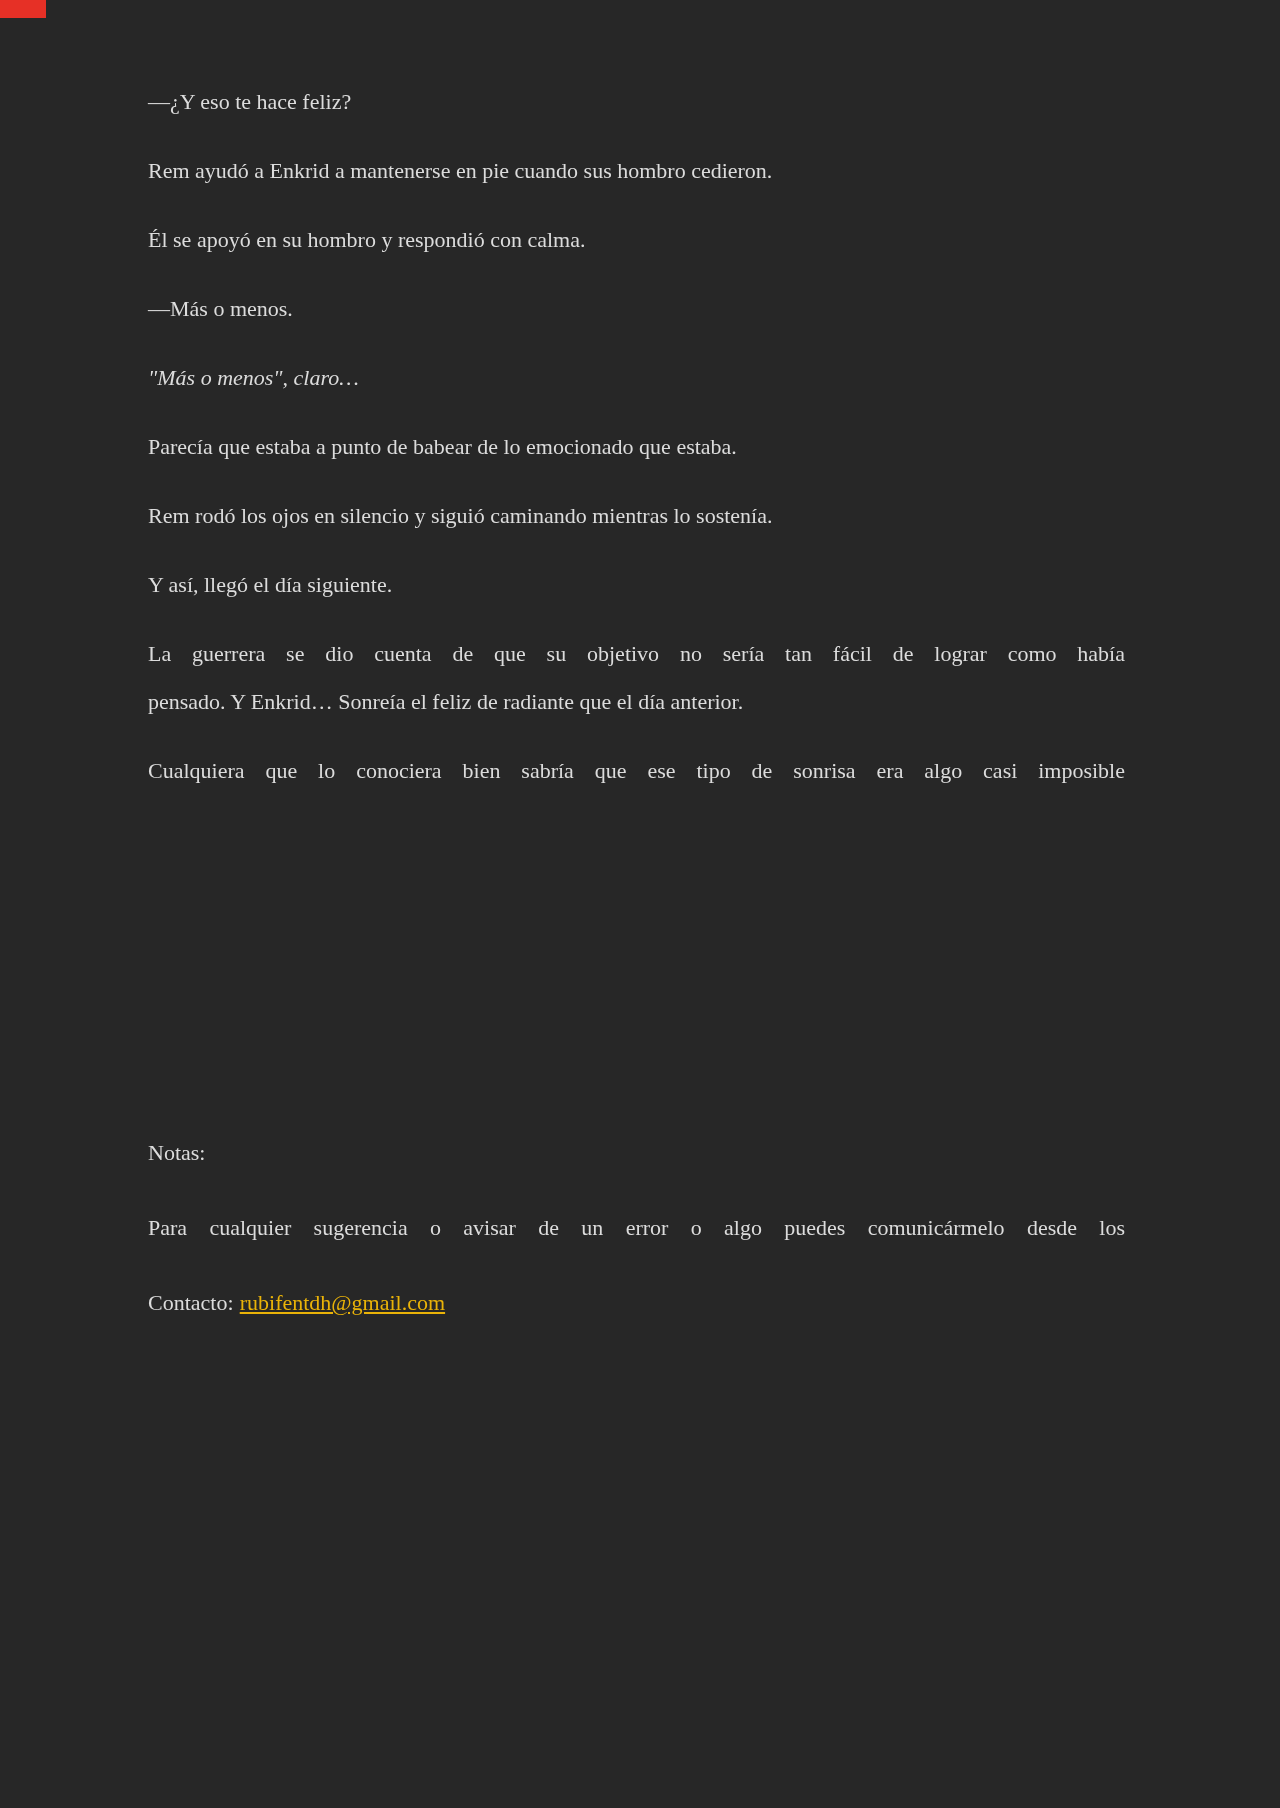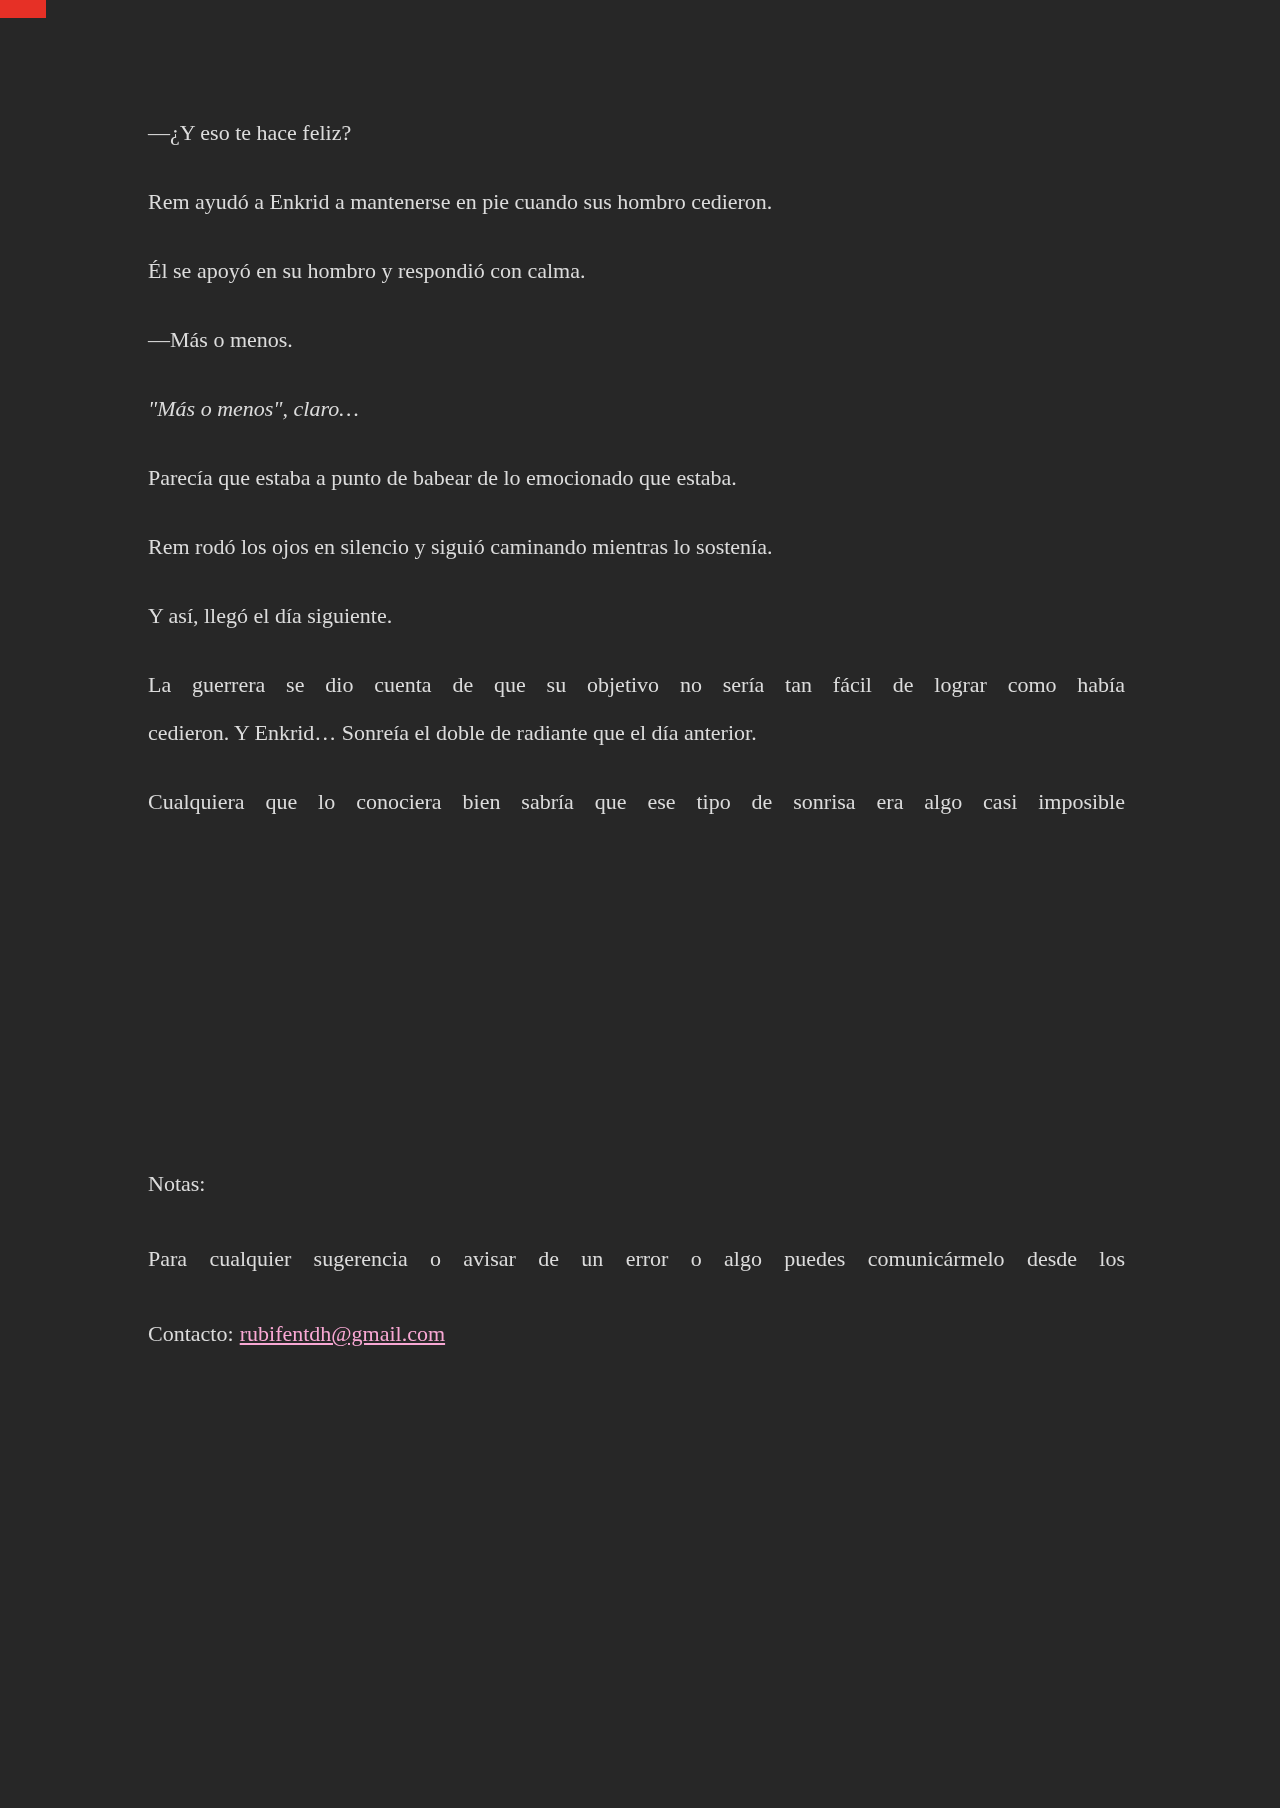--- a/index.html
+++ b/index.html
@@ -20,21 +20,21 @@
     position: absolute;
     top: 0;
     left: 0;
     width: 46px;
     height: 18px;
     background: #e63026;
   }
   .doc {
     box-sizing: border-box;
     width: 100%;
-    padding: 109px 155px 0 148px;
+    padding: 78px 155px 0 148px;
     font-size: 22px;
     line-height: 48px;
   }
   .doc p {
     margin: 0 0 21px 0;
     text-align: left;
   }
   
   .doc p.jline {
     margin: 0;
@@ -59,21 +59,21 @@
     text-align: justify;
     text-align-last: justify;
   }
   .doc p.notes-line2 {
     margin: 0 0 92px 0;
   }
   .doc p.contact-line {
     margin: 0;
   }
   a.email-link {
-    color: #f9a8d4;
+    color: #eab308;
     text-decoration: underline;
     cursor: pointer;
     margin-left: 0.28em;
   }
 </style>
 </head>
 <body>
 
 <div class="page">
 
@@ -84,21 +84,21 @@
     <p>—¿Y eso te hace feliz?</p>
     <p>Rem ayudó a Enkrid a mantenerse en pie cuando sus hombro cedieron.</p>
     <p>Él se apoyó en su hombro y respondió con calma.</p>
     <p>—Más o menos.</p>
     <p class="italic">"Más o menos", claro…</p>
     <p>Parecía que estaba a punto de babear de lo emocionado que estaba.</p>
     <p>Rem rodó los ojos en silencio y siguió caminando mientras lo sostenía.</p>
     <p>Y así, llegó el día siguiente.</p>
 
     <p class="jline">La guerrera se dio cuenta de que su objetivo no sería tan fácil de lograr como había</p>
-    <p class="plast">cedieron. Y Enkrid… Sonreía el doble de radiante que el día anterior.</p>
+    <p class="plast">pensado. Y Enkrid… Sonreía el feliz de radiante que el día anterior.</p>
 
     <p class="jline">Cualquiera que lo conociera bien sabría que ese tipo de sonrisa era algo casi imposible</p>
 
     <div class="big-gap"></div>
 
     <p class="notes-heading">Notas:</p>
     <p class="notes-line1">Para cualquier sugerencia o avisar de un error o algo puedes comunicármelo desde los</p>
 
     <p class="contact-line"><span>Contacto:</span><a class="email-link">rubifentdh@gmail.com</a></p>
 

